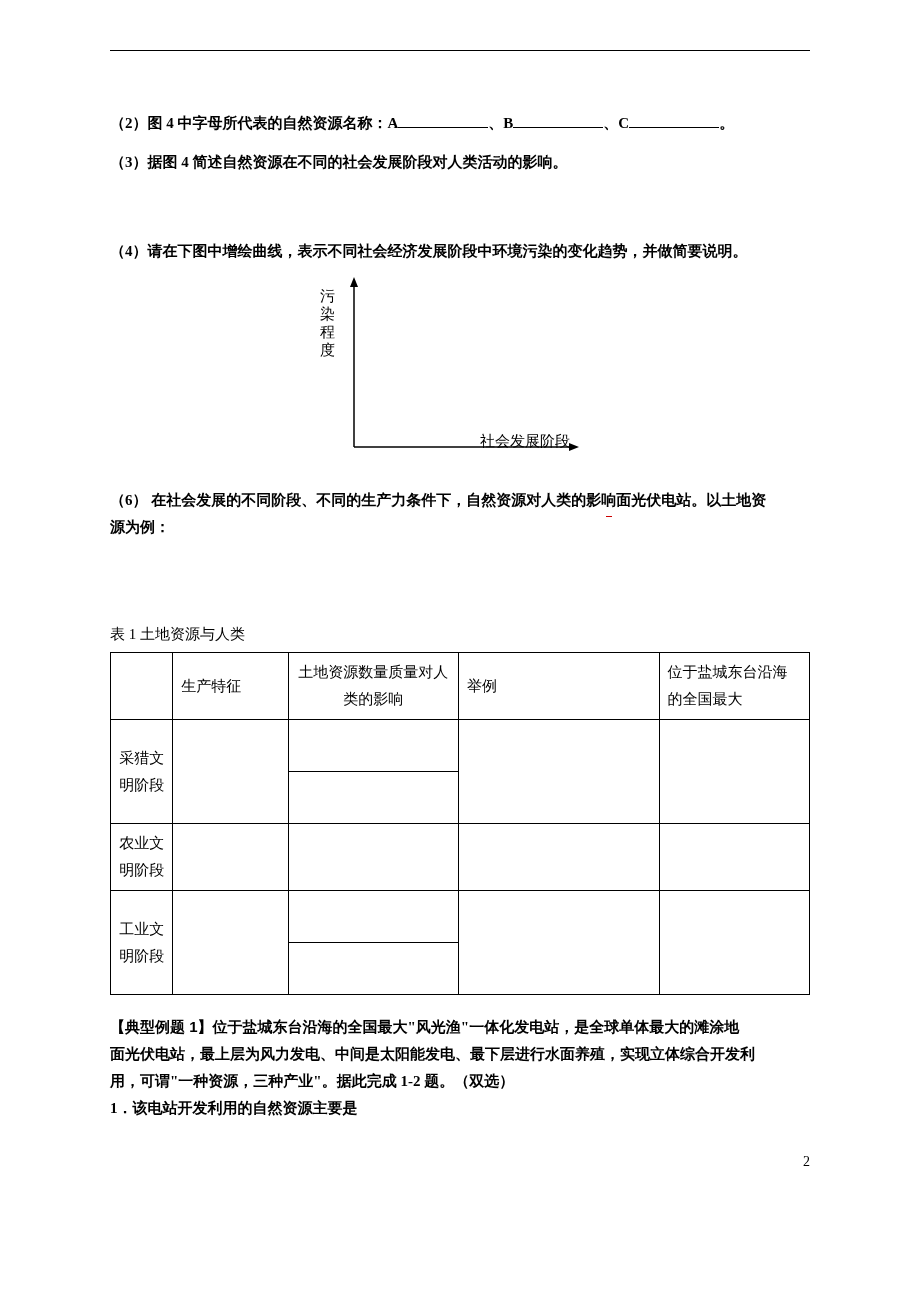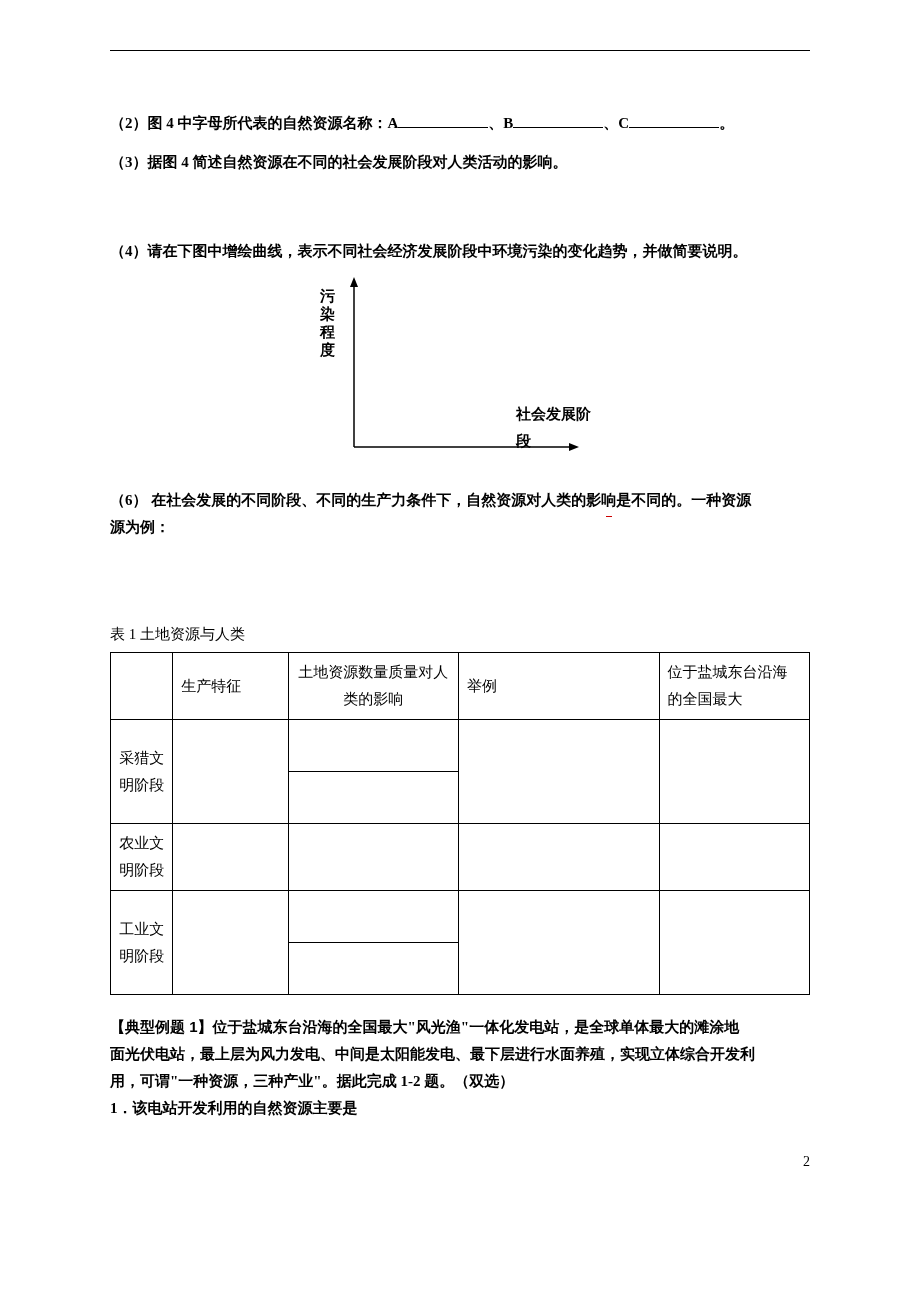--- a/index.html
+++ b/index.html
@@ -32,39 +32,37 @@
     }
     .chart-area {
       margin: 10px 0 20px 0;
       display: flex;
       justify-content: center;
     }
     .chart-inner {
       position: relative;
       width: 280px;
       height: 190px;
-      font-weight: bold;
     }
     .y-axis-label {
       position: absolute;
       left: 0;
       top: 10px;
       width: 16px;
       line-height: 1.2;
     }
     .axis-svg {
       position: absolute;
       left: 24px;
       top: 0;
     }
     .x-axis-label {
       position: absolute;
       left: 160px;
       bottom: 12px;
-      margin-left: 36px;
     }
     .para {
       margin-bottom: 12px;
       text-align: justify;
       position: relative;
       font-weight: bold;
     }
     .wavy {
       position: relative;
       display: inline-block;
@@ -136,21 +134,21 @@
         <line x1="10" y1="5" x2="10" y2="170" stroke="#000" stroke-width="1.5"></line>
         <polygon points="10,0 6,10 14,10" fill="#000"></polygon>
         <line x1="10" y1="170" x2="230" y2="170" stroke="#000" stroke-width="1.5"></line>
         <polygon points="235,170 225,166 225,174" fill="#000"></polygon>
       </svg>
       <div class="x-axis-label">社会发展阶段</div>
     </div>
   </div>
 
   <div class="para">
-    <span>（6）  在社会发展的不同阶段、不同的生产力条件下，自然资源对人类的影</span><span class="wavy">响</span><span>是不同的。一种资源</span><br>
+    <span>（6）  在社会发展的不同阶段、不同的生产力条件下，自然资源对人类的影</span><span class="wavy">响</span><span>面光伏电站。以土地资</span><br>
     <span>源为例：</span>
   </div>
 
   <div class="table-caption">表 1  土地资源与人类</div>
 
   <table class="tbl">
     <tbody>
         <tr>
       <td class="rowhead"></td>
       <td class="col1">生产特征</td>

